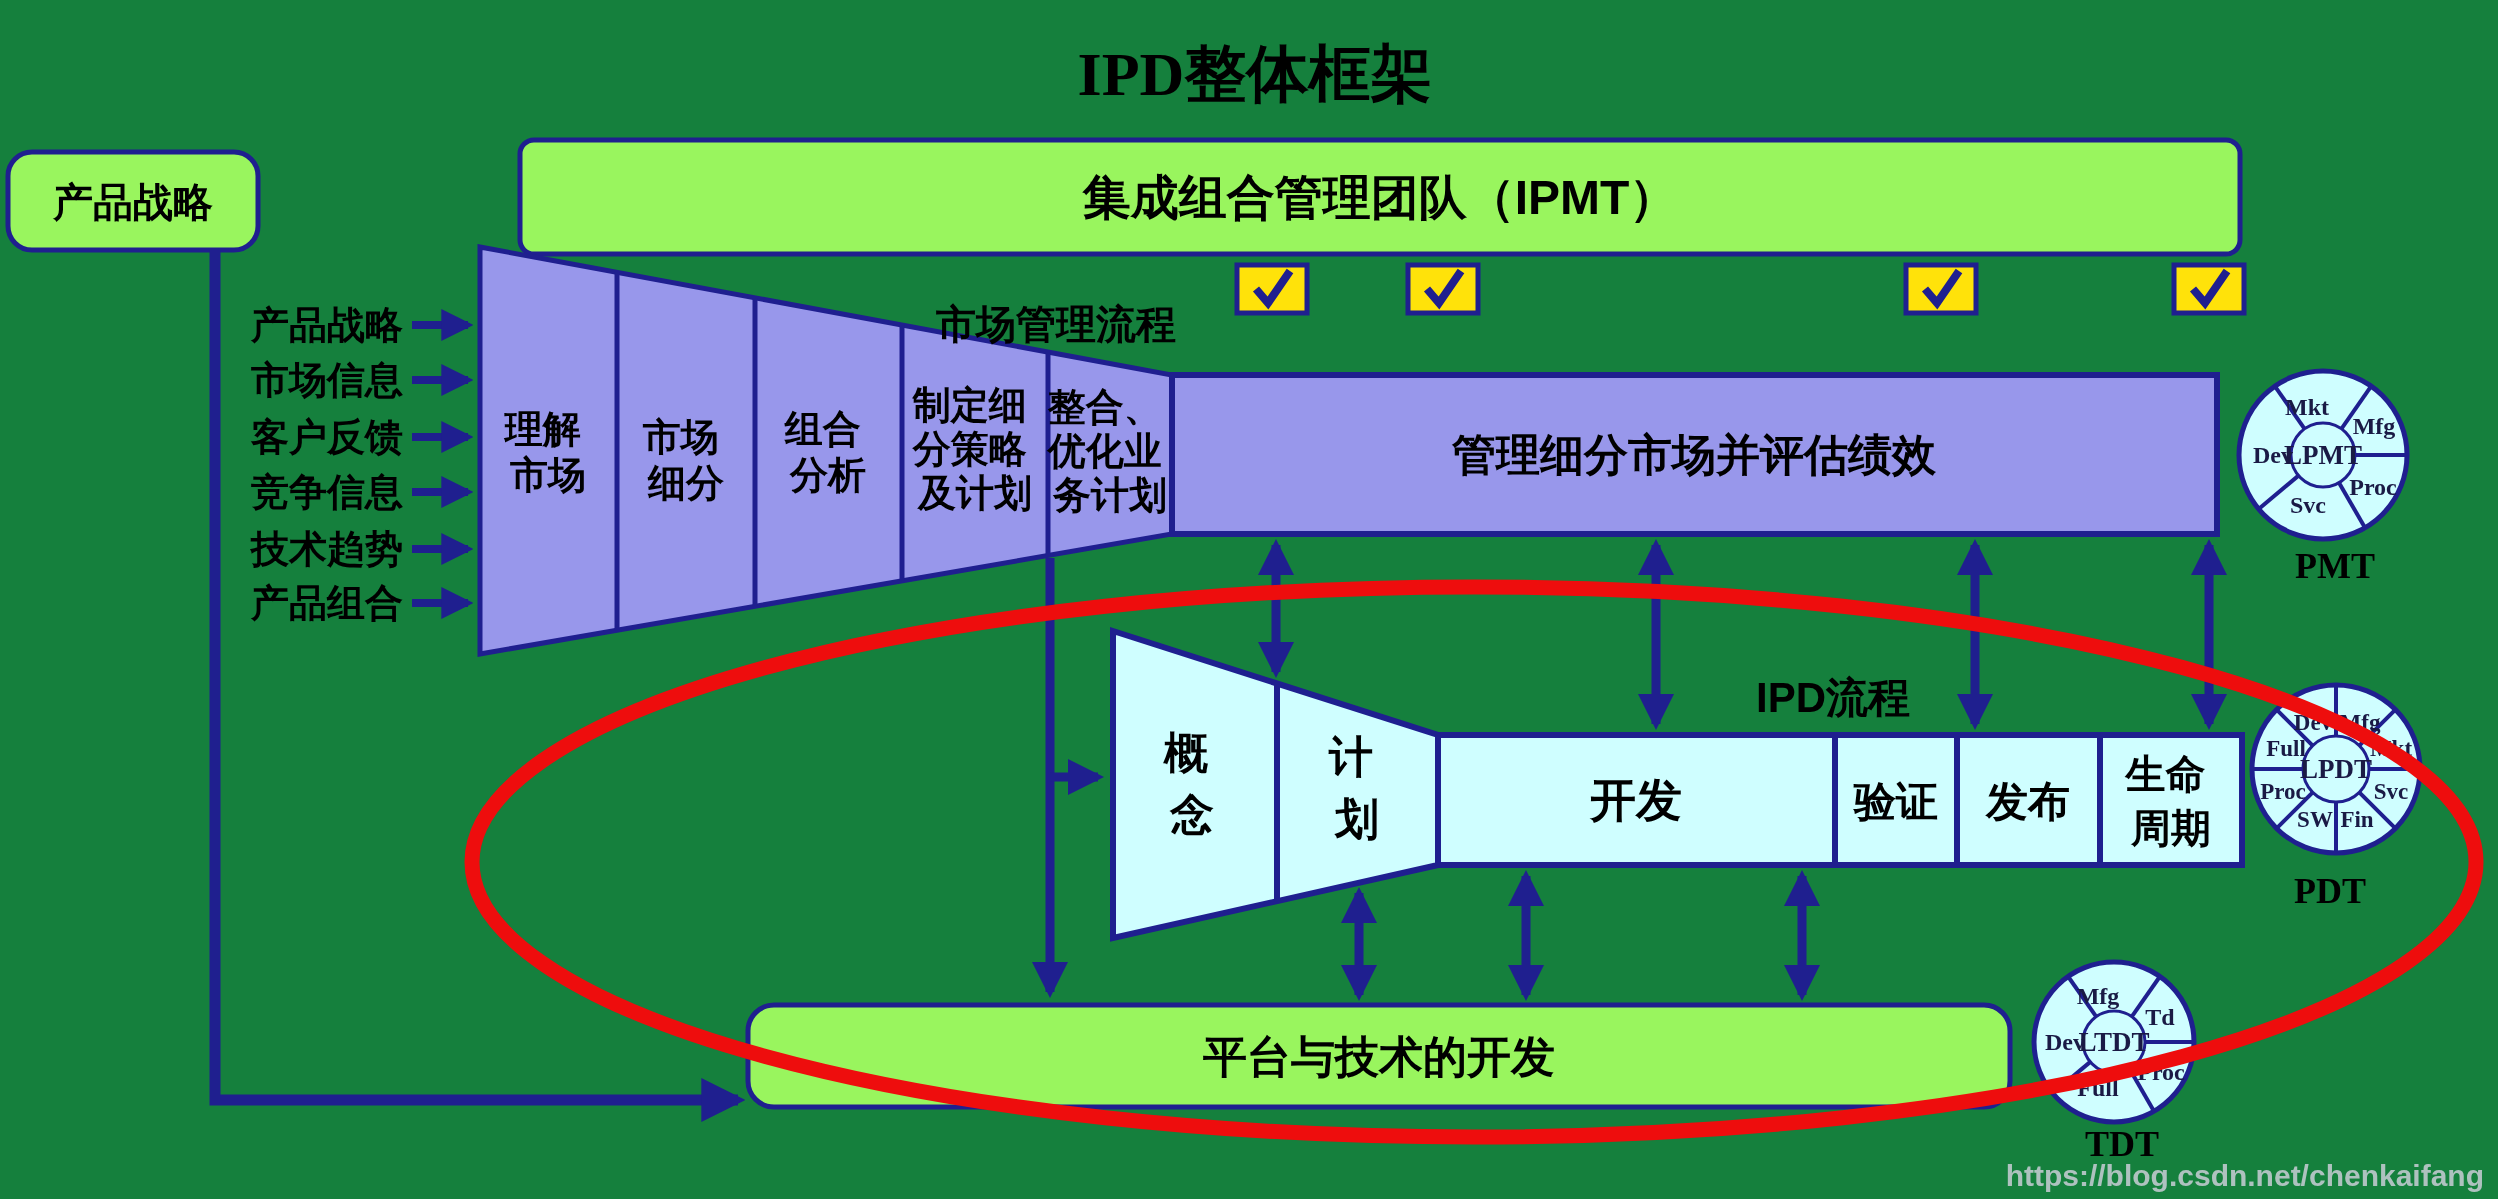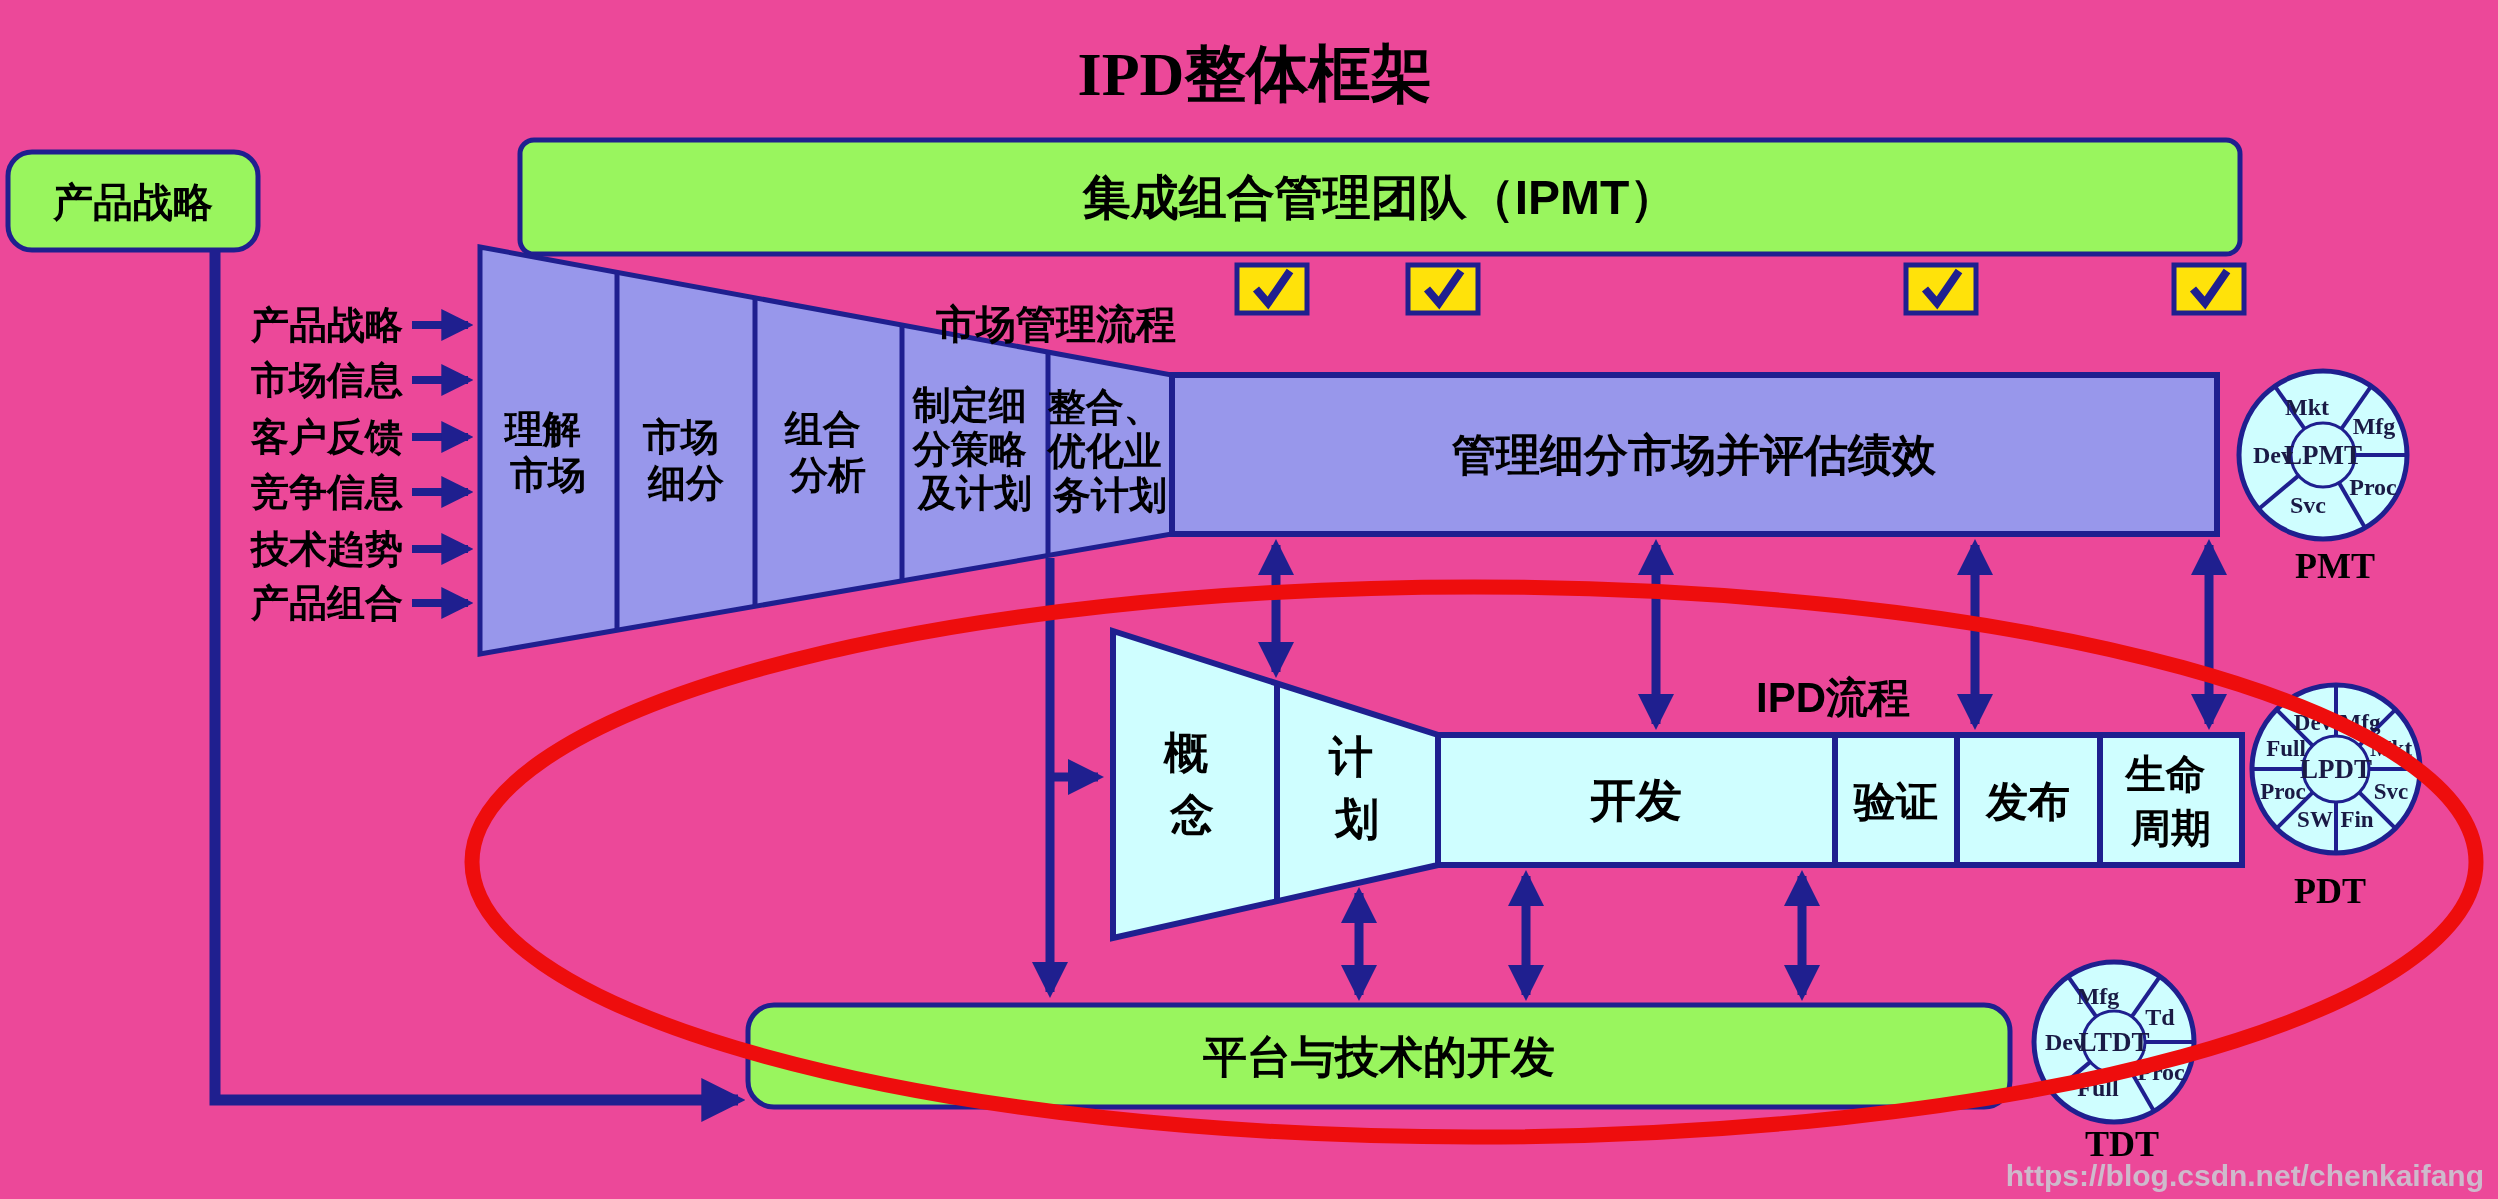--- a/index.html
+++ b/index.html
@@ -4,21 +4,21 @@
 <style>
   :root{
     --navy:#1f1f8f;
     --purple:#9897EB;
     --cyan:#CFFEFF;
     --green:#99F55E;
     --yellow:#FFE20A;
     --red:#EE0D0D;
   }
   html,body{margin:0;padding:0;background:#ffffff;}
-  .stage{width:2498px;height:1199px;position:relative;background:#ec4899;overflow:hidden;}
+  .stage{width:2498px;height:1199px;position:relative;background:#15803d;overflow:hidden;}
   svg{display:block;}
   .cn{font-family:"Liberation Sans", sans-serif;font-weight:bold;fill:#000000;}
   .lat{font-family:"Liberation Serif", serif;font-weight:bold;fill:#000000;}
   .team-txt{font-family:"Liberation Serif", serif;font-weight:bold;fill:#1a1a45;}
   .shape{stroke:var(--navy);}
   .wm{font-family:"Liberation Sans", sans-serif;font-weight:bold;fill:#c9ced6;opacity:0.85;}
 </style>
 </head>
 <body>
 

